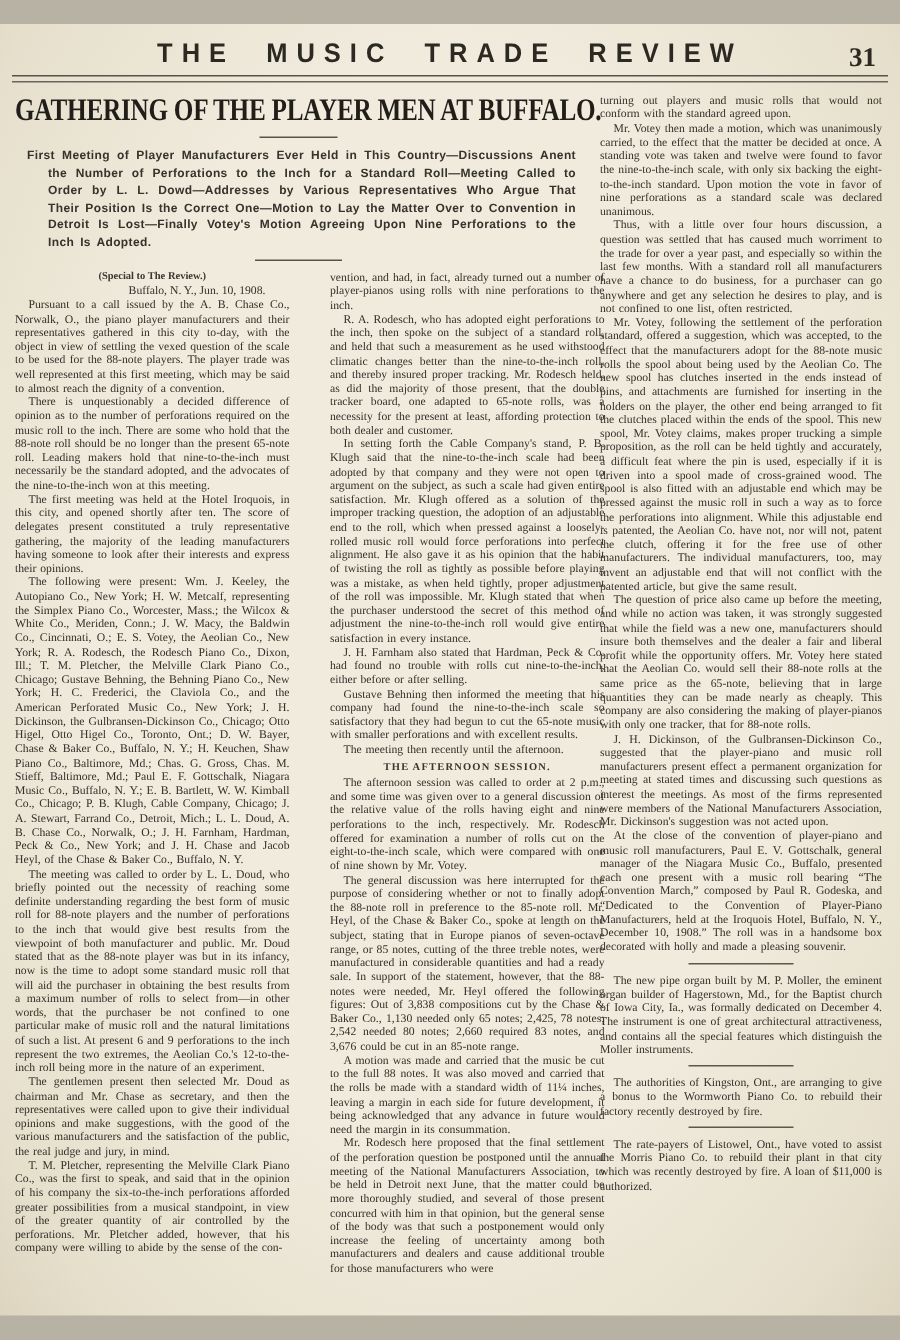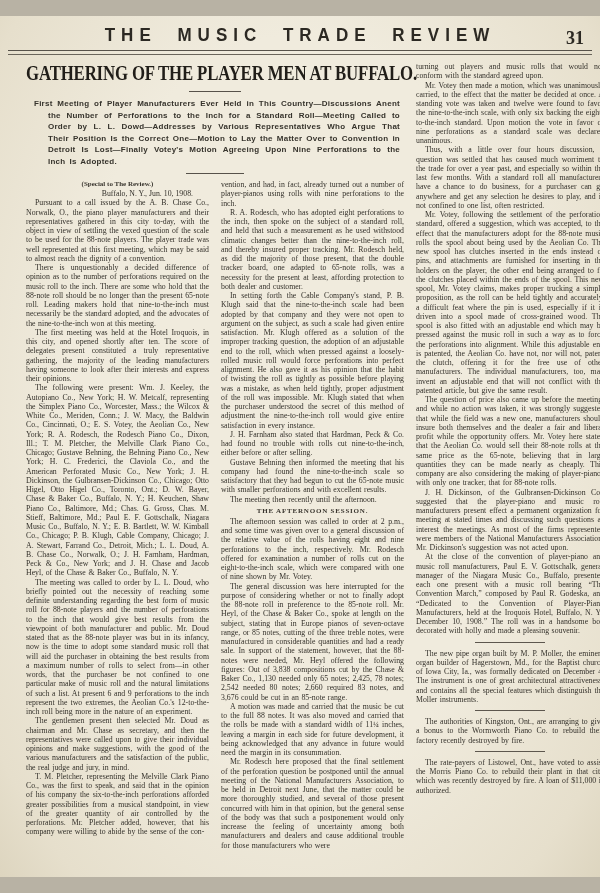--- a/index.html
+++ b/index.html
@@ -37,21 +37,21 @@
     color:#2c2923;
   }
   .rule-double{
     margin:0 8px;
     height:3px;
     border-top:1.6px solid #57524a;
     border-bottom:1px solid #6a655b;
   }
   .content{
     display:flex;
-    padding:4px 10px 0 26px;
+    padding:4px 10px 0 10px;
     gap:12px;
   }
   .left-zone{width:378px;flex:0 0 378px;}
   .col-right{width:188px;flex:0 0 188px;padding-top:3px;}
   .headline{
     margin:2px 0 0 0;
     font-family:"Liberation Serif", serif;
     font-weight:bold;
     font-size:21px;
     letter-spacing:-0.2px;
@@ -77,21 +77,21 @@
     padding-left:22px;
     padding-right:4px;
     text-indent:-14px;
     margin:0;
   }
   .deck-rule{
     width:58px;height:0;
     border-top:1px solid #57524a;
     margin:6px auto 6px auto;
   }
-  .two-cols{display:flex;gap:12px;}
+  .two-cols{display:flex;gap:27px;}
   .col{width:183px;flex:0 0 183px;}
   .body-para{
     margin:0;
     font-size:7.8px;
     line-height:9.25px;
     text-align:justify;
     text-indent:9px;
     word-spacing:0.6px;
     color:#33302a;
   }

